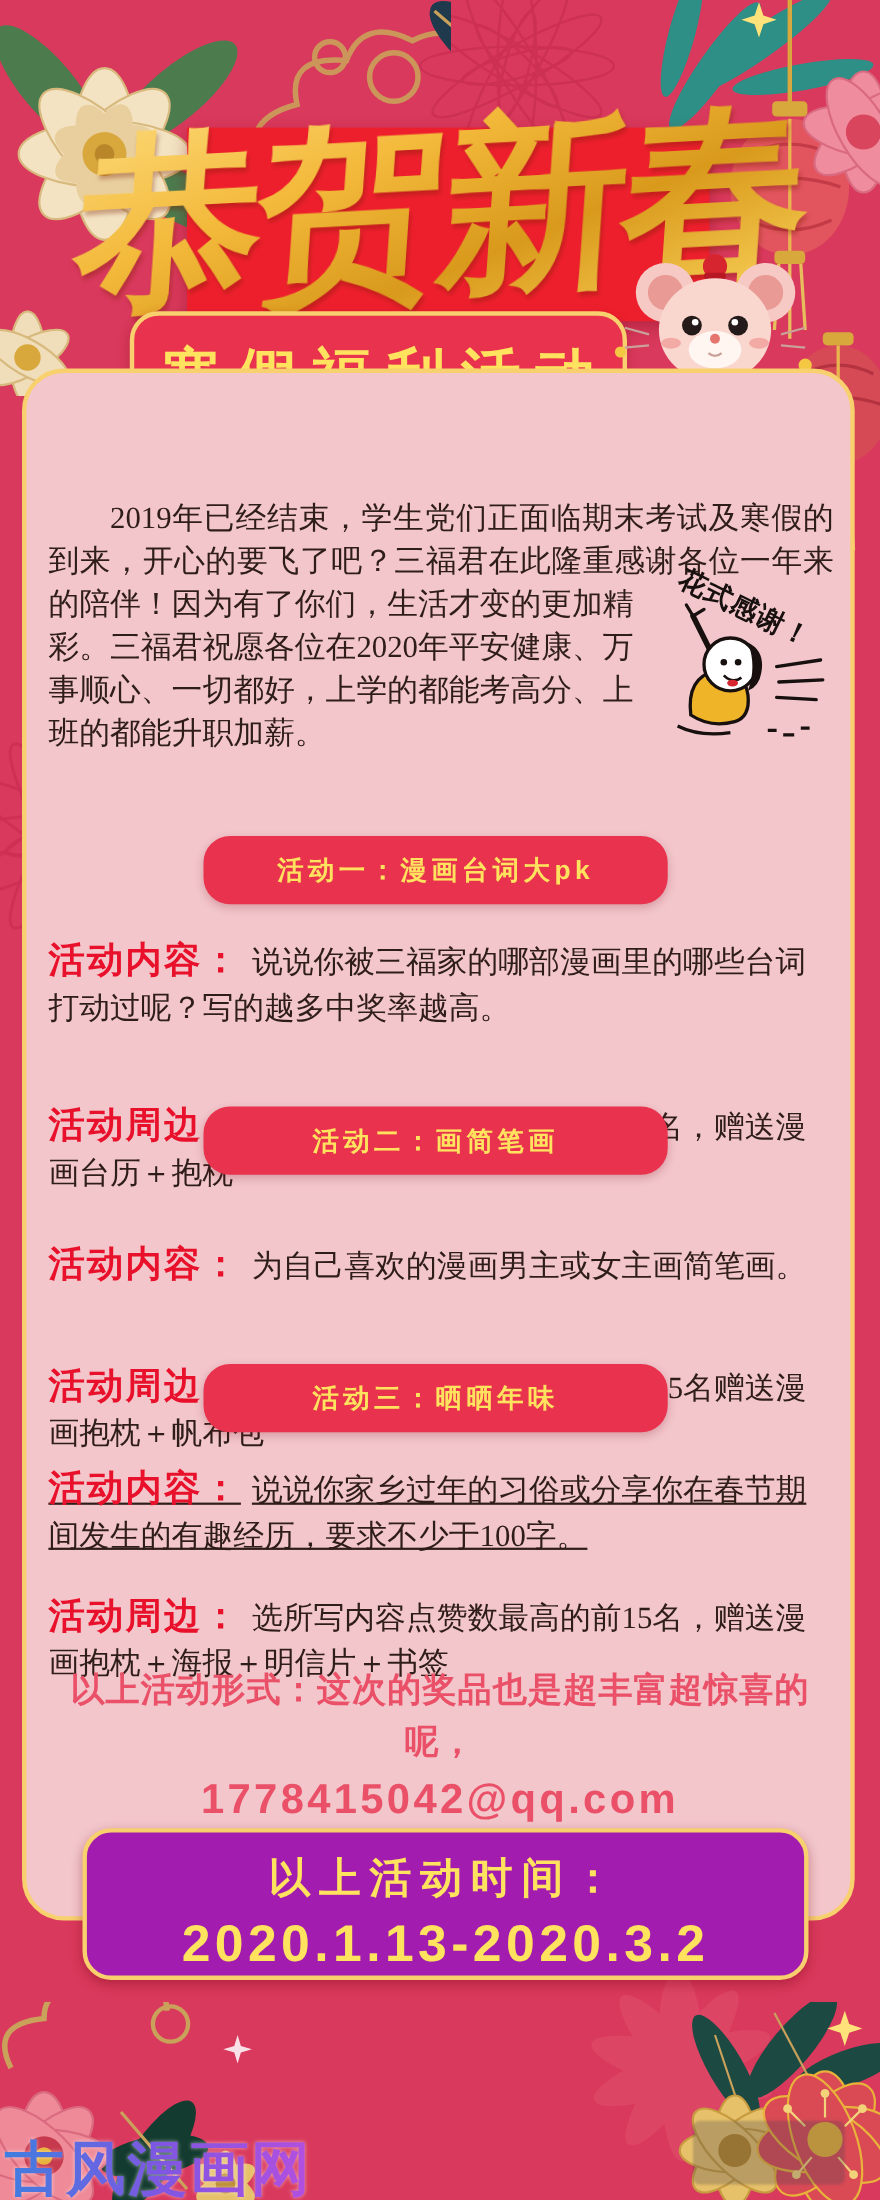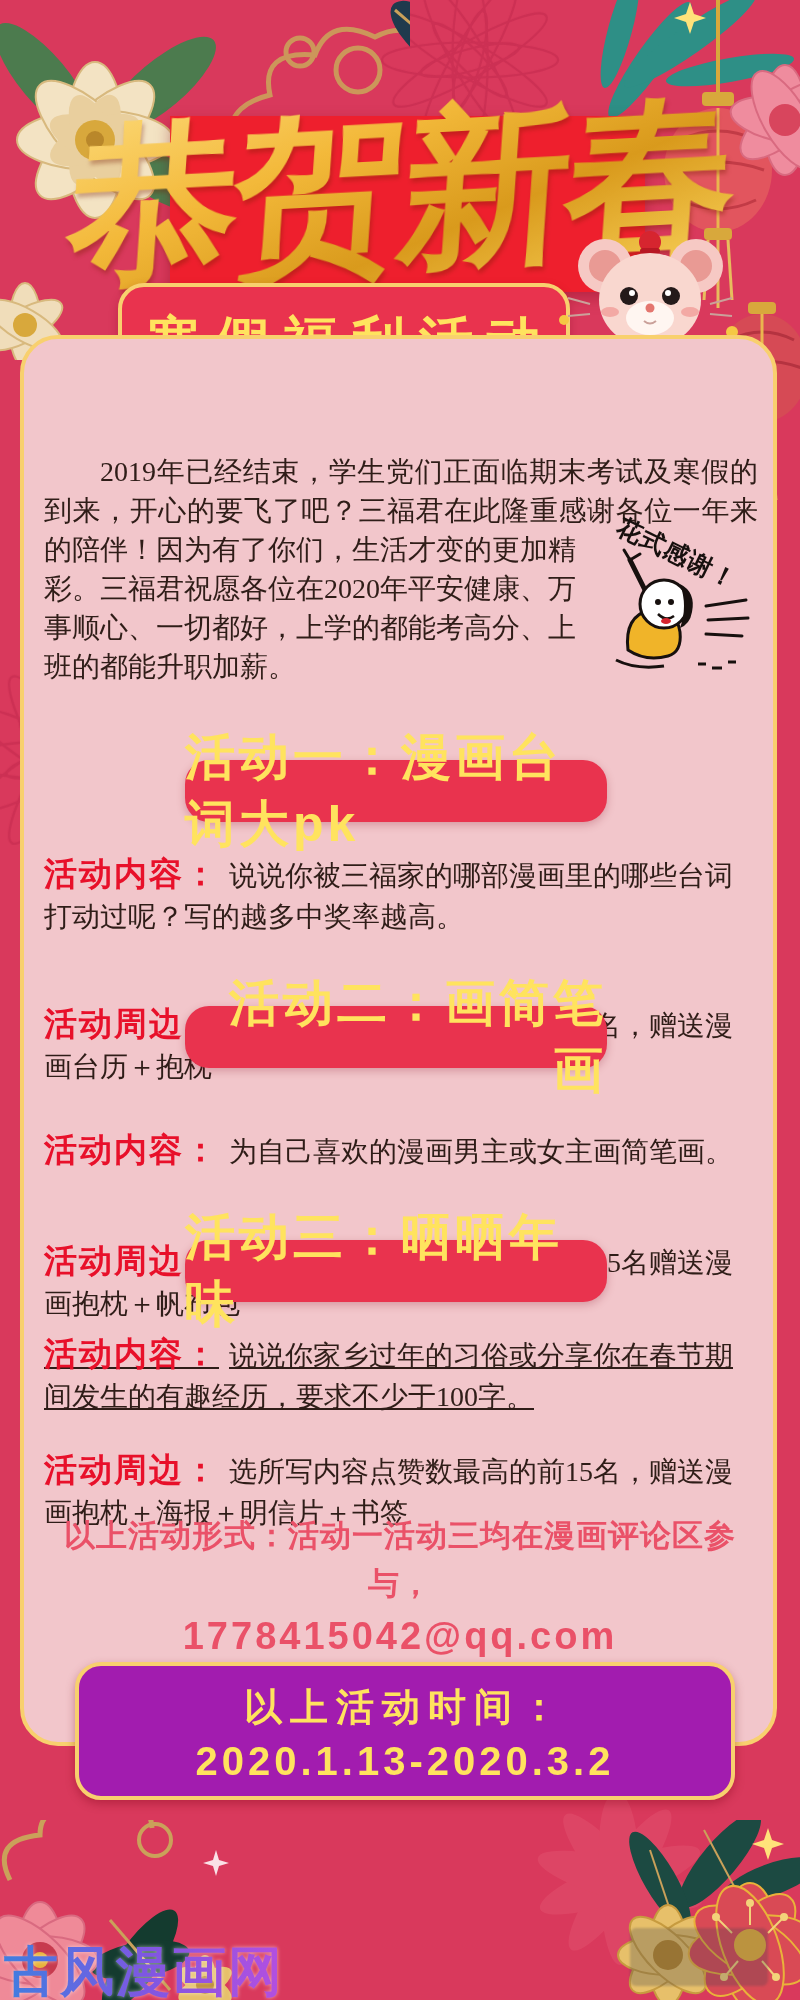--- a/index.html
+++ b/index.html
@@ -32,34 +32,34 @@
   .para{position:absolute;left:44px;width:714px;font-family:"Liberation Serif","DejaVu Serif",serif;
         color:#2f1d18;font-size:28px;line-height:39px;text-align:justify;}
   .para .indent{display:inline-block;width:56px;}
   .thanks-float{float:right;width:172px;height:150px;margin:2px 0 4px 10px;position:relative;}
   .thanks-note{position:absolute;left:26px;top:2px;transform:rotate(26deg);
         font-family:"Liberation Serif","DejaVu Serif",serif;font-weight:bold;color:#17100e;
         font-size:25px;letter-spacing:1px;white-space:nowrap;}
 
   .activity-banner{left:185px;width:422px;height:62px;background:#e9334e;border-radius:24px;
         display:flex;align-items:center;justify-content:center;box-shadow:0 3px 8px rgba(130,10,30,.25);}
-  .activity-banner span{color:#ffe35e;font-size:50px;font-weight:bold;letter-spacing:4px;}
+  .activity-banner span{color:#ffe35e;font-size:24px;font-weight:bold;letter-spacing:4px;}
   .row{position:absolute;left:44px;width:716px;font-family:"Liberation Serif","DejaVu Serif",serif;
         font-size:28px;line-height:41px;color:#2f1d18;text-align:left;}
   .lbl{color:#e8102a;font-weight:bold;font-size:33px;letter-spacing:2px;margin-right:10px;}
 
   .form-note{left:40px;top:1512px;width:720px;text-align:center;color:#ea5168;font-weight:bold;
         font-size:31px;line-height:48px;letter-spacing:1px;}
   .email-line{font-size:38px;letter-spacing:3px;margin-top:4px;}
 
   .time-box{left:75px;top:1662px;width:652px;height:130px;background:#a21caf;
         border:4px solid #f8d06e;border-radius:26px;text-align:center;
         box-shadow:0 4px 10px rgba(120,0,20,.35);}
   .time-title{margin-top:16px;color:#ffe35e;font-size:38px;font-weight:bold;letter-spacing:8px;}
-  .time-range{margin-top:6px;color:#ffe35e;font-size:40px;font-weight:bold;letter-spacing:4px;}
+  .time-range{margin-top:6px;color:#ffe35e;font-size:47px;font-weight:bold;letter-spacing:4px;}
 
   .site-watermark{left:4px;top:1936px;font-size:54px;font-weight:bold;letter-spacing:2px;
         background:linear-gradient(90deg,#3f7ee0,#7e57e2,#b44fe0);
         -webkit-background-clip:text;background-clip:text;color:transparent;
         filter:drop-shadow(0 0 2px rgba(255,255,255,.55));}
   .watermark-stamp{left:630px;top:1928px;width:138px;height:58px;border-radius:6px;
         background:rgba(70,70,78,.28);filter:blur(1px);}
 </style>
 </head>
 <body>
@@ -286,21 +286,21 @@
     <span>活动三：晒晒年味</span>
   </div>
   <p class="row" style="top:1306px;text-decoration:underline;">
     <span class="lbl">活动内容：</span><span>说说你家乡过年的习俗或分享你在春节期间发生的有趣经历，要求不少于100字。</span>
   </p>
   <p class="row" style="top:1422px;">
     <span class="lbl">活动周边：</span><span>选所写内容点赞数最高的前15名，赠送漫画抱枕＋海报＋明信片＋书签</span>
   </p>
 
   <div class="abs form-note">
-    <div>以上活动形式：活动一活动三均在漫画评论区参与，</div>
+    <div>以上活动形式：这次的奖品也是超丰富超惊喜的呢，</div>
     <div class="email-line">1778415042@qq.com</div>
   </div>
 
   <div class="abs time-box">
     <div class="time-title">以上活动时间：</div>
     <div class="time-range">2020.1.13-2020.3.2</div>
   </div>
 
   <svg class="abs" style="left:-10px;top:1820px" width="280" height="180" viewBox="0 0 280 180">
     <path d="M20 60 q-20 -40 30 -45 q0 -30 35 -22 q20 -25 45 -5 q30 -10 32 20" stroke="#caa15a" stroke-width="5" fill="none"></path>

